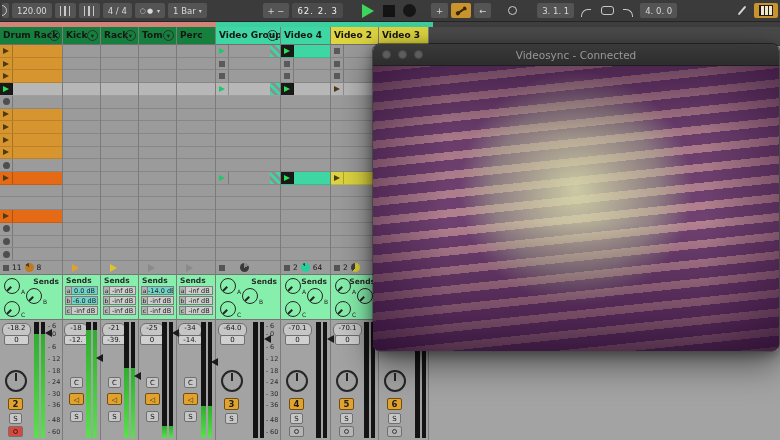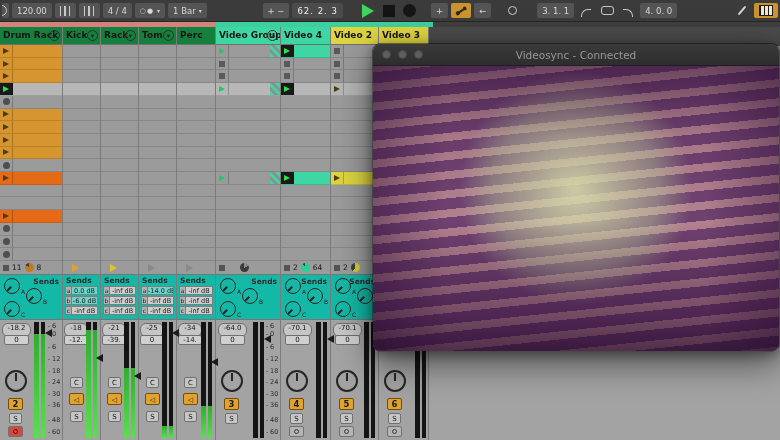--- a/index.html
+++ b/index.html
@@ -65,21 +65,21 @@
           border-bottom:1px solid #757575;box-sizing:border-box}
   .st-sq{width:6px;height:6px;background:#545454;flex:none}
   .st-num{font-size:7.5px;color:#161616}
   .st-pie{width:9px;height:9px;border-radius:50%;flex:none}
   .pie-orange{background:conic-gradient(#c07a1e 83%,#3f3f3f 0)}
   .pie-green{background:conic-gradient(#24cf9b 88%,#3f3f3f 0)}
   .pie-yellow{background:conic-gradient(#d6cd33 62%,#3f3f3f 0)}
   .pie-dark{background:conic-gradient(#8a8a8a 18%,#3a3a3a 0);margin-left:12px}
   .st-play{width:0;height:0;border-left:7px solid #8a8a8a;border-top:4px solid transparent;border-bottom:4px solid transparent;margin-left:6px}
   
-  .sends{height:45px;position:relative;background:#14b8a6;border-bottom:1px solid #757575;box-sizing:border-box;overflow:hidden}
+  .sends{height:45px;position:relative;background:#86efac;border-bottom:1px solid #757575;box-sizing:border-box;overflow:hidden}
   .sends-lbl{font-size:7.5px;font-weight:bold;color:#2a2a2a}
   .sends.knobs .sends-lbl{position:absolute;right:3px;top:2px}
   .sends.list{padding:1px 2px 0 2px}
   .sends.list .sends-lbl{display:block;padding-left:1px;height:9px}
   .send-row{display:flex;align-items:flex-end;margin-top:1px;height:9px}
   .send-k{width:7px;height:9px;background:#b2b2b2;border:1px solid #7d7d7d;font-size:6px;line-height:8px;text-align:center;color:#1d1d1d;box-sizing:border-box;flex:none}
   .send-v{flex:1;height:9px;background:#cdcdcd;border:1px solid #7d7d7d;border-left:none;font-size:6.5px;line-height:8px;text-align:center;color:#1d1d1d;box-sizing:border-box;overflow:hidden;white-space:nowrap}
   .send-v.hl{background:#6fd3ca}
   .knob{position:absolute;width:16px;height:16px;border:1.5px solid #262626;border-radius:50%;box-sizing:border-box}
   .k0{left:4px;top:3px}.k1{left:26px;top:13px}.k2{left:4px;top:26px}

